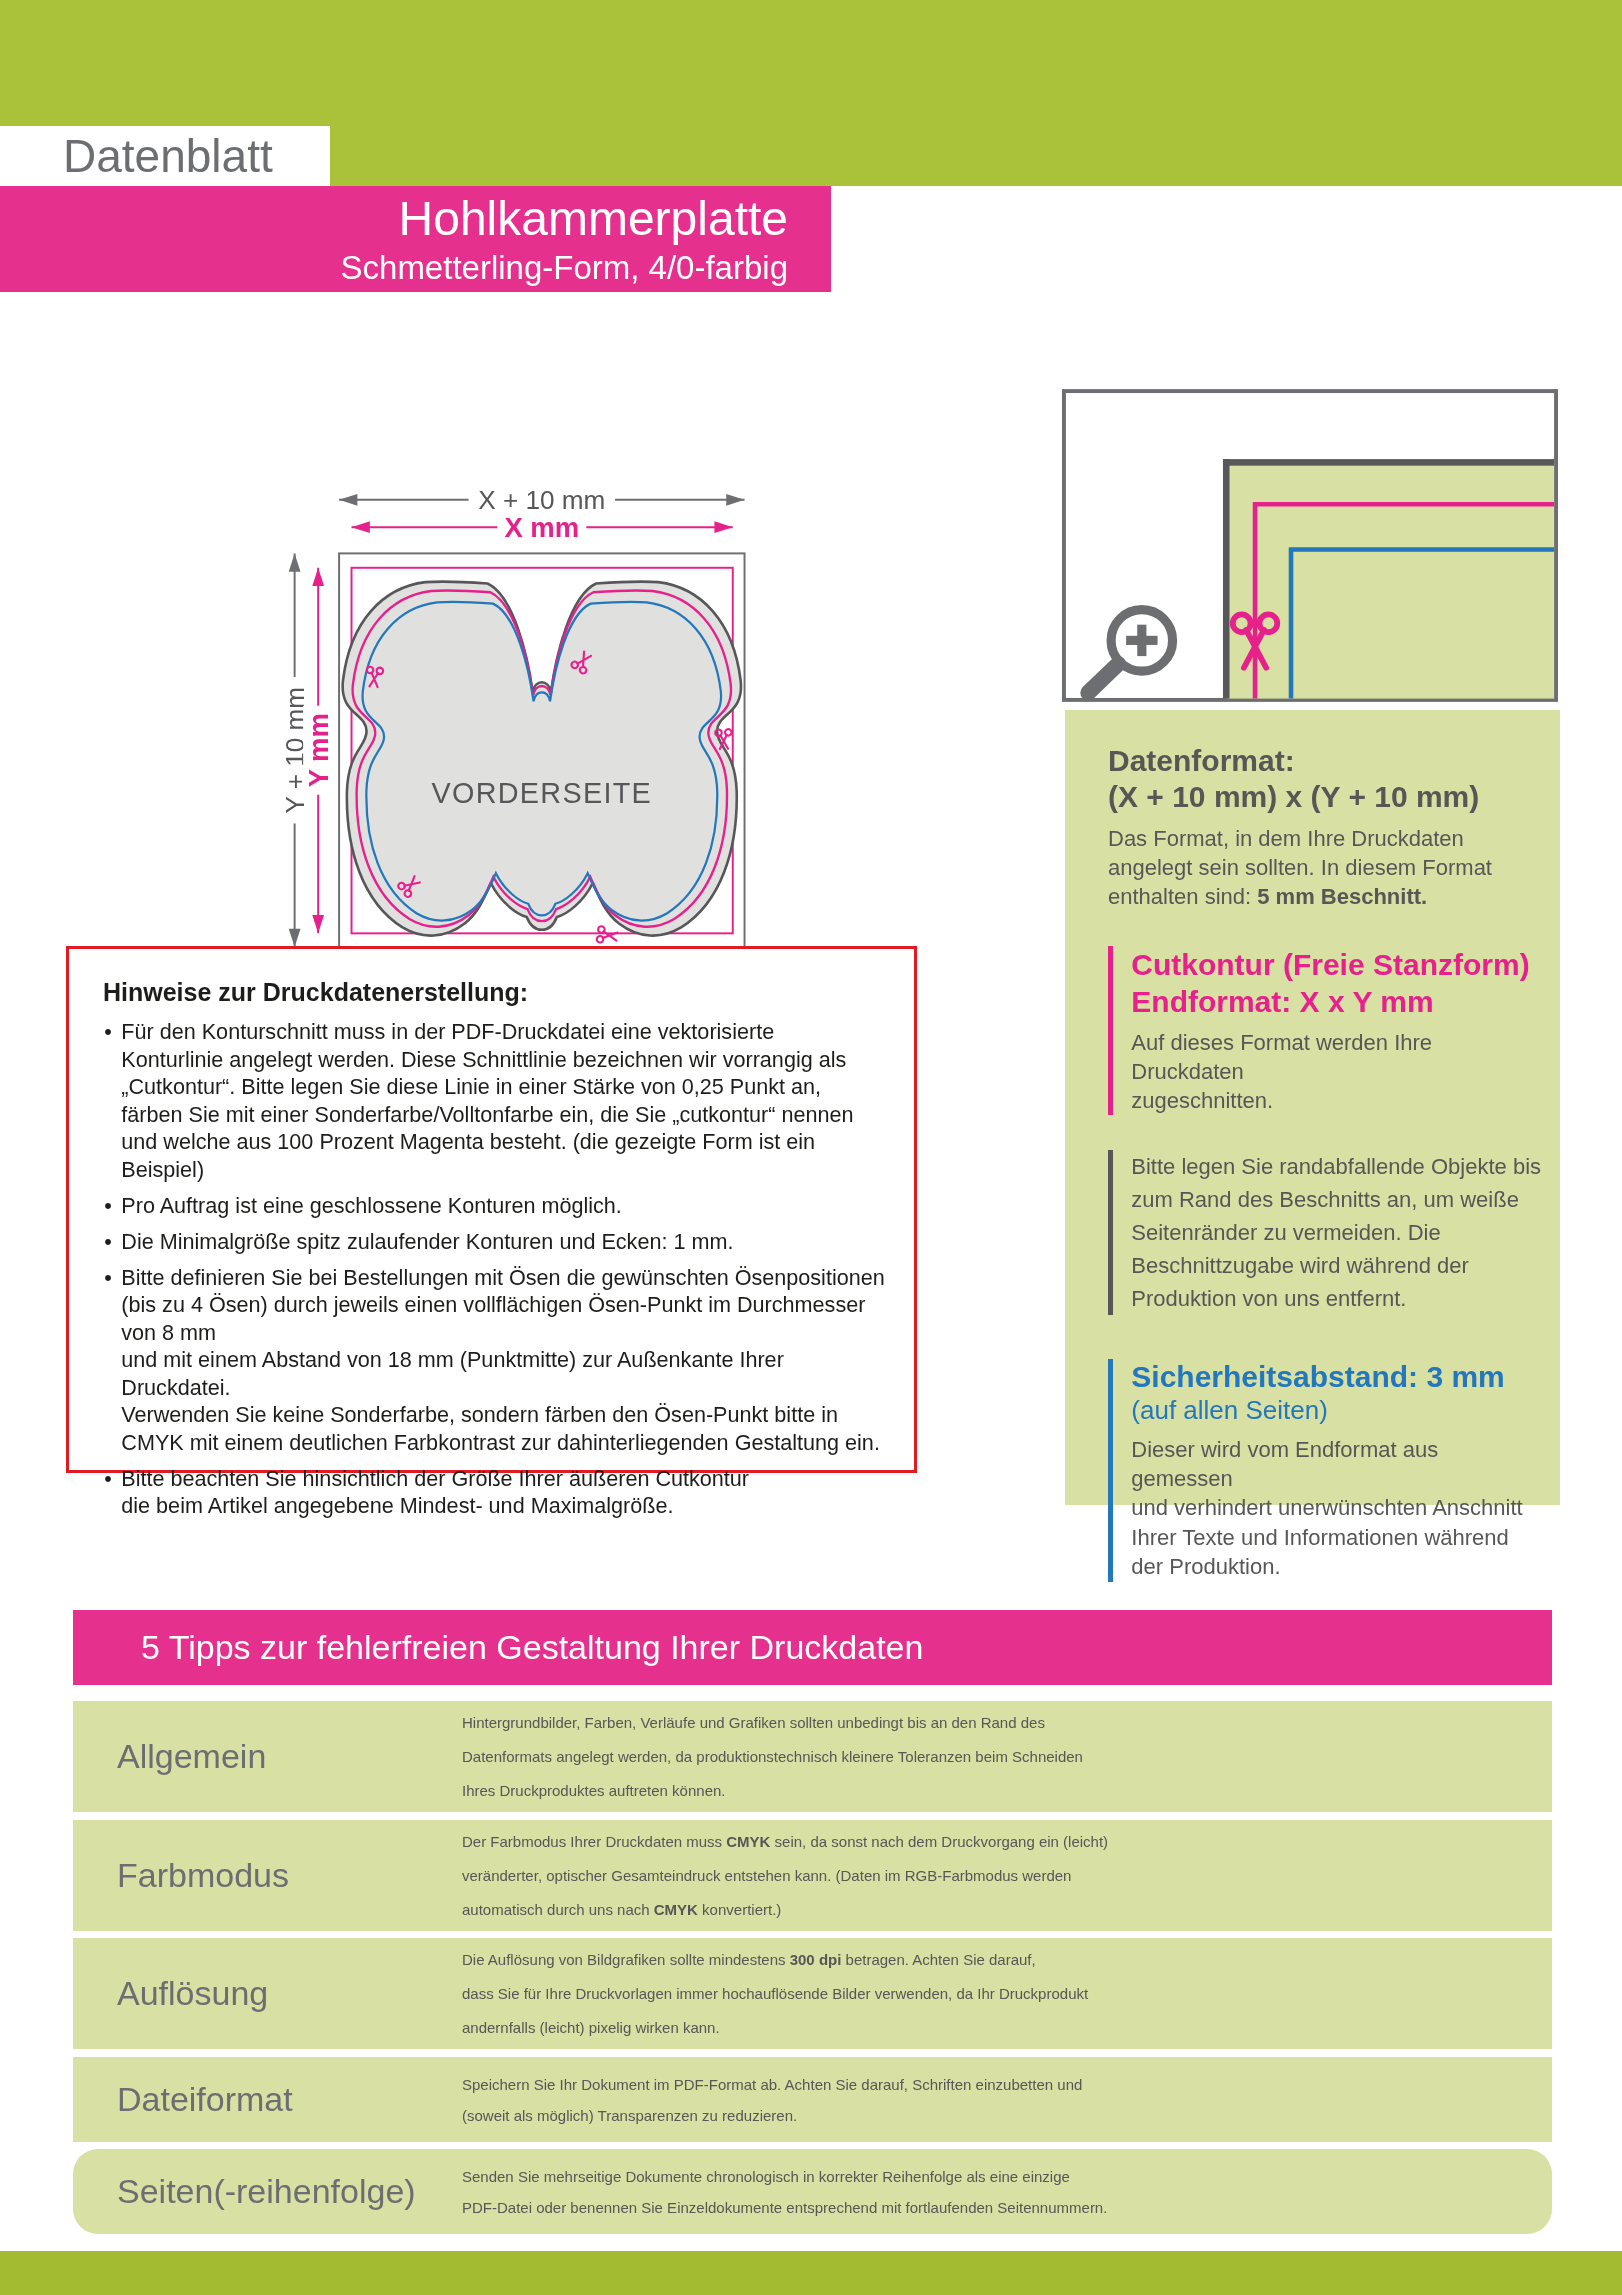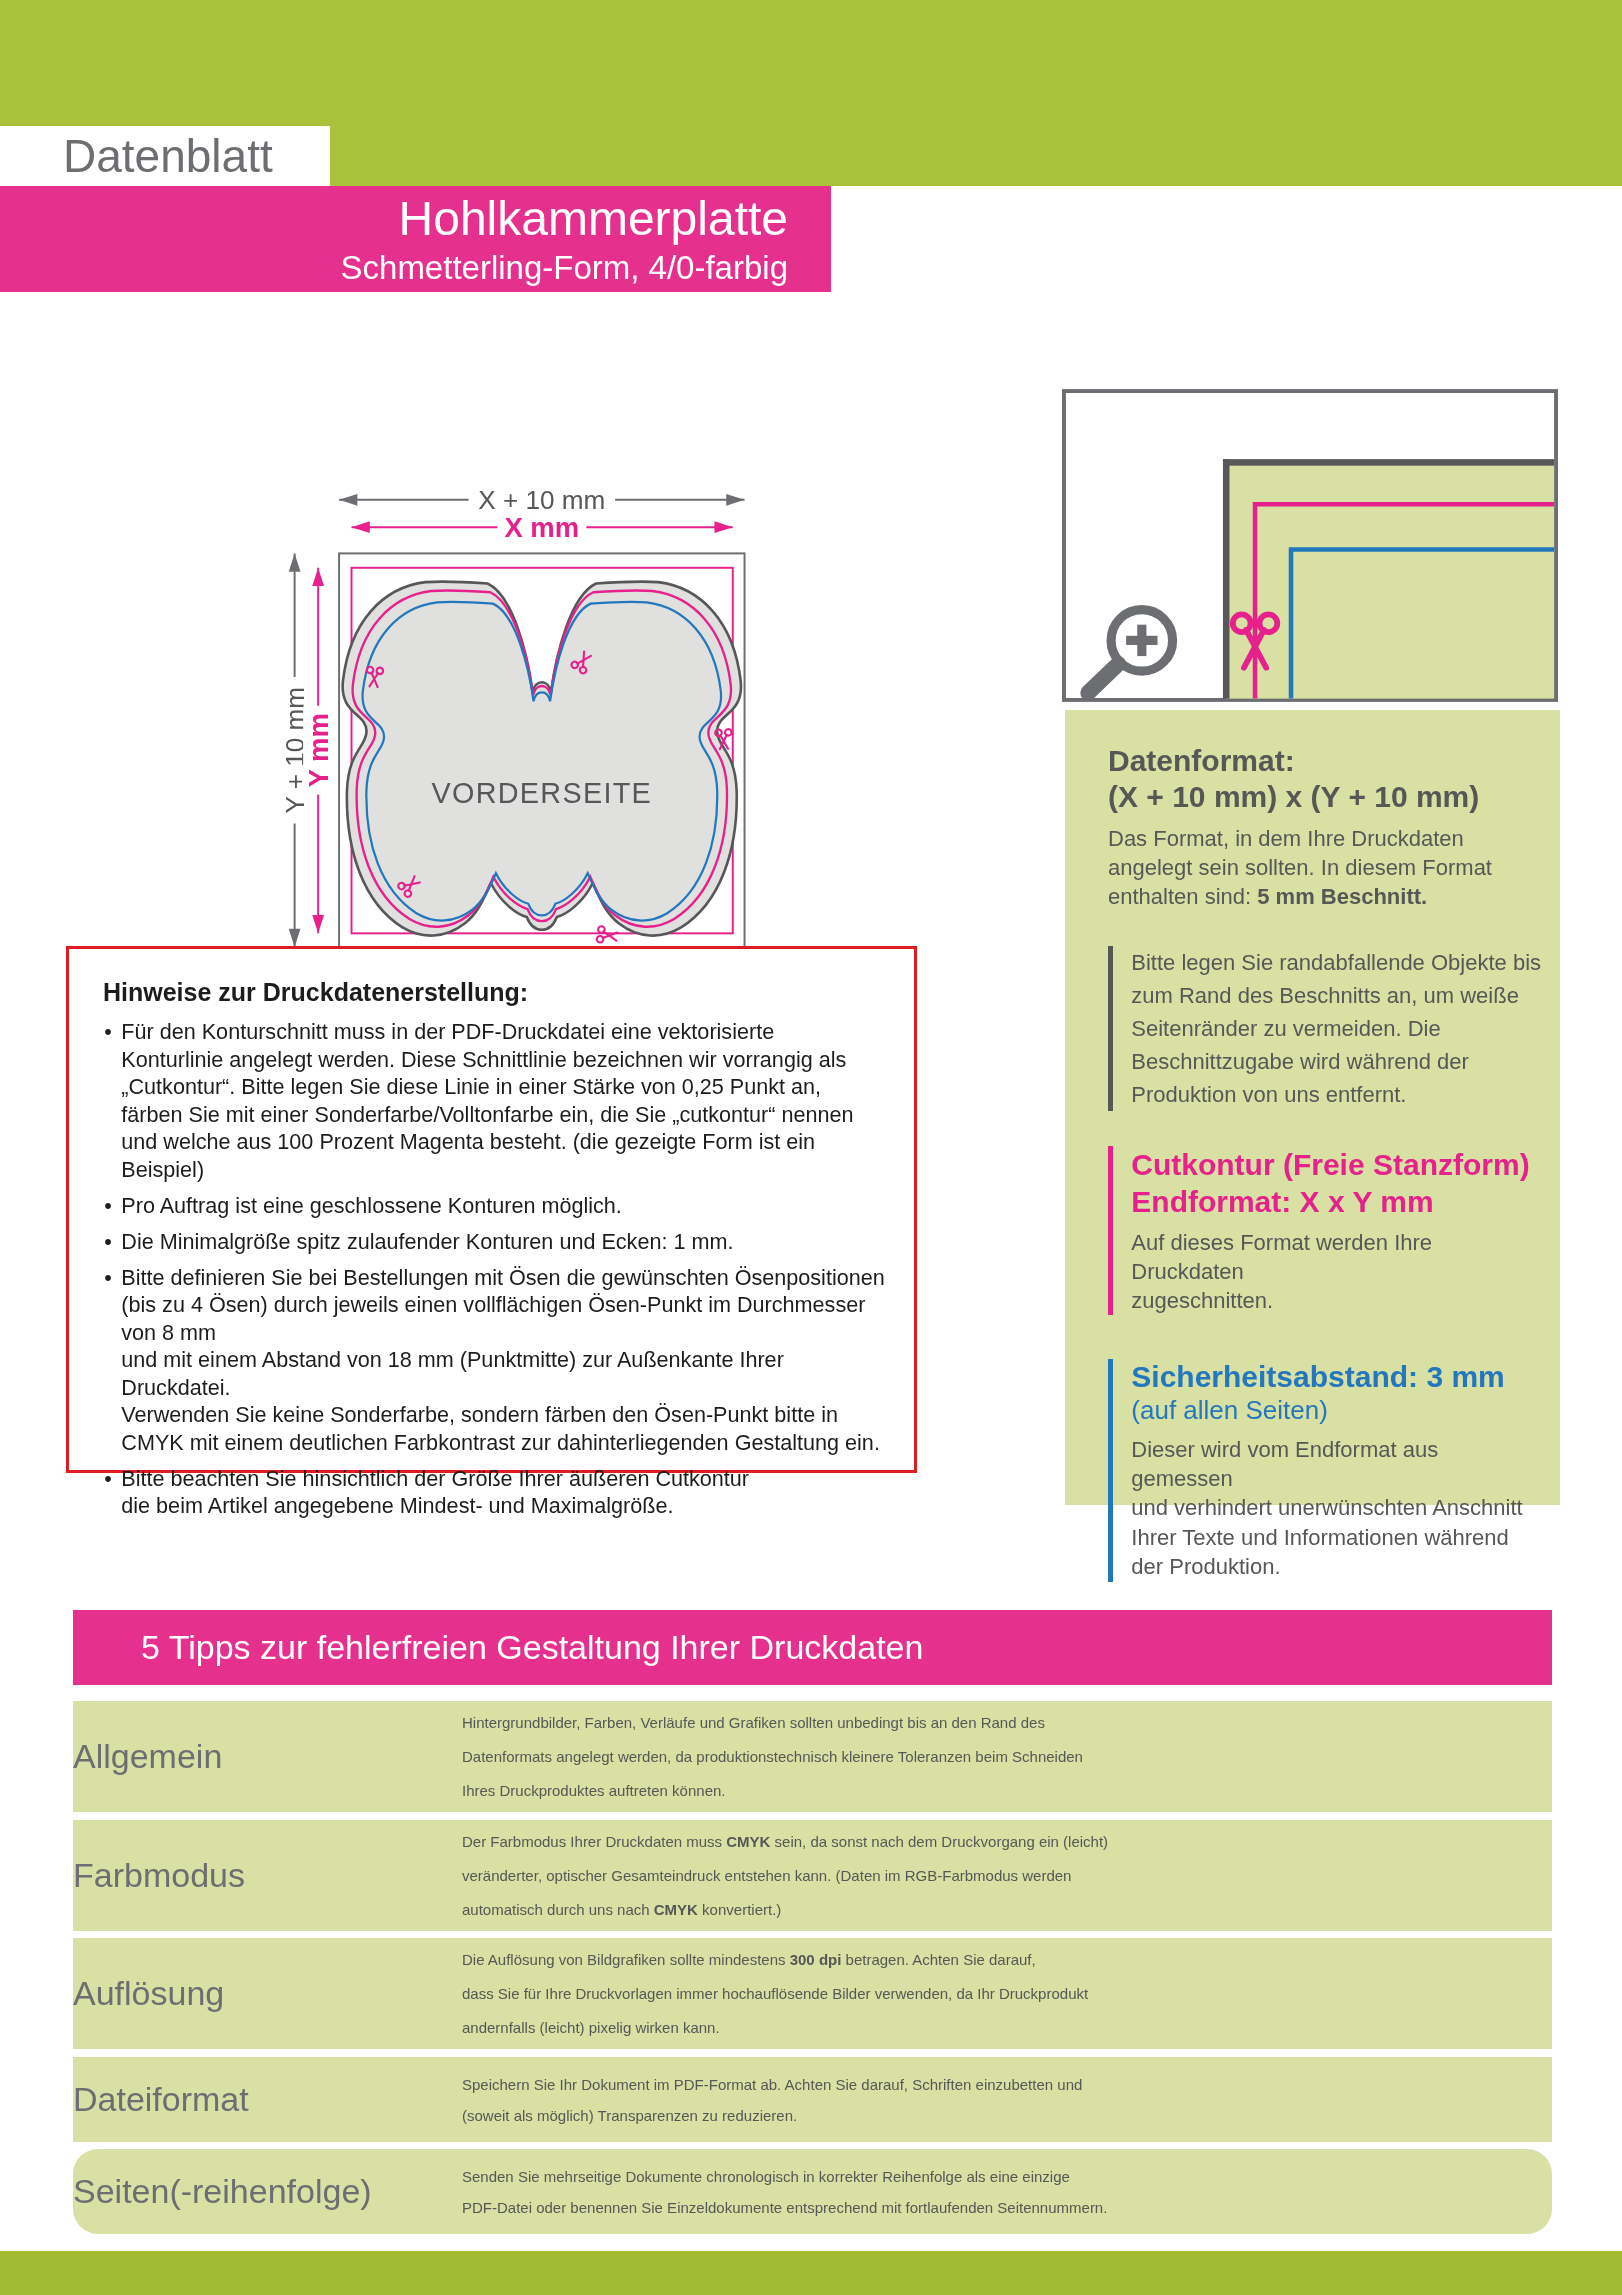--- a/index.html
+++ b/index.html
@@ -34,21 +34,21 @@
   #hinweise{left:66px;top:946px;width:851px;height:527px;border:3.9px solid #e11b22;box-sizing:border-box;background:#ffffff;padding:27.5px 19.6px 0 34px;color:#1d1d1b;}
   #hinweise .hh{font-size:25px;font-weight:700;line-height:31px;}
   #hinweise ul{list-style:none;margin:10.5px 0 0 0;padding:0;}
   #hinweise li{position:relative;padding-left:18.3px;margin-bottom:8.5px;font-size:21.6px;line-height:27.5px;white-space:pre-line;}
   #hinweise li::before{content:"•";position:absolute;left:1.3px;top:0;}
 
   
   #banner2{left:73px;top:1610px;width:1479px;height:75px;background:#e6308e;display:flex;align-items:center;box-sizing:border-box;padding-left:68px;}
   #banner2 span{color:#ffffff;font-size:34px;}
   .tip-row{left:73px;width:1479px;background:#d8e0a4;display:flex;align-items:center;box-sizing:border-box;}
-  .tip-row .lab{width:389px;box-sizing:border-box;font-size:34px;color:#6d6e71;flex-shrink:0;}
+  .tip-row .lab{width:389px;padding-left:44px;box-sizing:border-box;font-size:34px;color:#6d6e71;flex-shrink:0;}
   .tip-row .txt{flex:1;font-size:15px;line-height:34px;color:#575756;white-space:pre-line;padding-right:26px;}
   #row-0{top:1701px;height:111px;}
   #row-1{top:1820px;height:111px;}
   #row-2{top:1938px;height:111px;}
   #row-3{top:2057px;height:85px;}
   #row-4{top:2149px;height:85px;border-radius:25px;}
   #row-3 .txt,#row-4 .txt{line-height:31px;}
 
   #band-bottom{left:0;top:2251px;width:1623px;height:44px;background:#a3bb31;}
 
@@ -181,33 +181,33 @@
     </g>
   </svg>
 
   <div class="abs" id="info-panel">
     <div class="h">Datenformat:</div>
     <div class="h2">(X + 10 mm) x (Y + 10 mm)</div>
     <div class="body"><span>Das Format, in dem Ihre Druckdaten
 angelegt sein sollten. In diesem Format
 enthalten sind: </span><span style="font-weight: 700;">5 mm Beschnitt.</span></div>
 
+    <div class="bar-block pink">
+      <div class="ph">Cutkontur (Freie Stanzform)</div>
+      <div class="ph">Endformat: X x Y mm</div>
+      <div class="body gap">Auf dieses Format werden Ihre Druckdaten
+zugeschnitten.</div>
+    </div>
+
     <div class="bar-block">
       <div class="body" style="line-height:33px;">Bitte legen Sie randabfallende Objekte bis
 zum Rand des Beschnitts an, um weiße
 Seitenränder zu vermeiden. Die
 Beschnittzugabe wird während der
 Produktion von uns entfernt.</div>
-    </div>
-
-    <div class="bar-block pink">
-      <div class="ph">Cutkontur (Freie Stanzform)</div>
-      <div class="ph">Endformat: X x Y mm</div>
-      <div class="body gap">Auf dieses Format werden Ihre Druckdaten
-zugeschnitten.</div>
     </div>
 
     <div class="bar-block blue" id="safety-block" style="margin-top:44px;">
       <div class="bh">Sicherheitsabstand: 3 mm</div>
       <div class="bsub">(auf allen Seiten)</div>
       <div class="body gap">Dieser wird vom Endformat aus gemessen
 und verhindert unerwünschten Anschnitt
 Ihrer Texte und Informationen während
 der Produktion.</div>
     </div>

